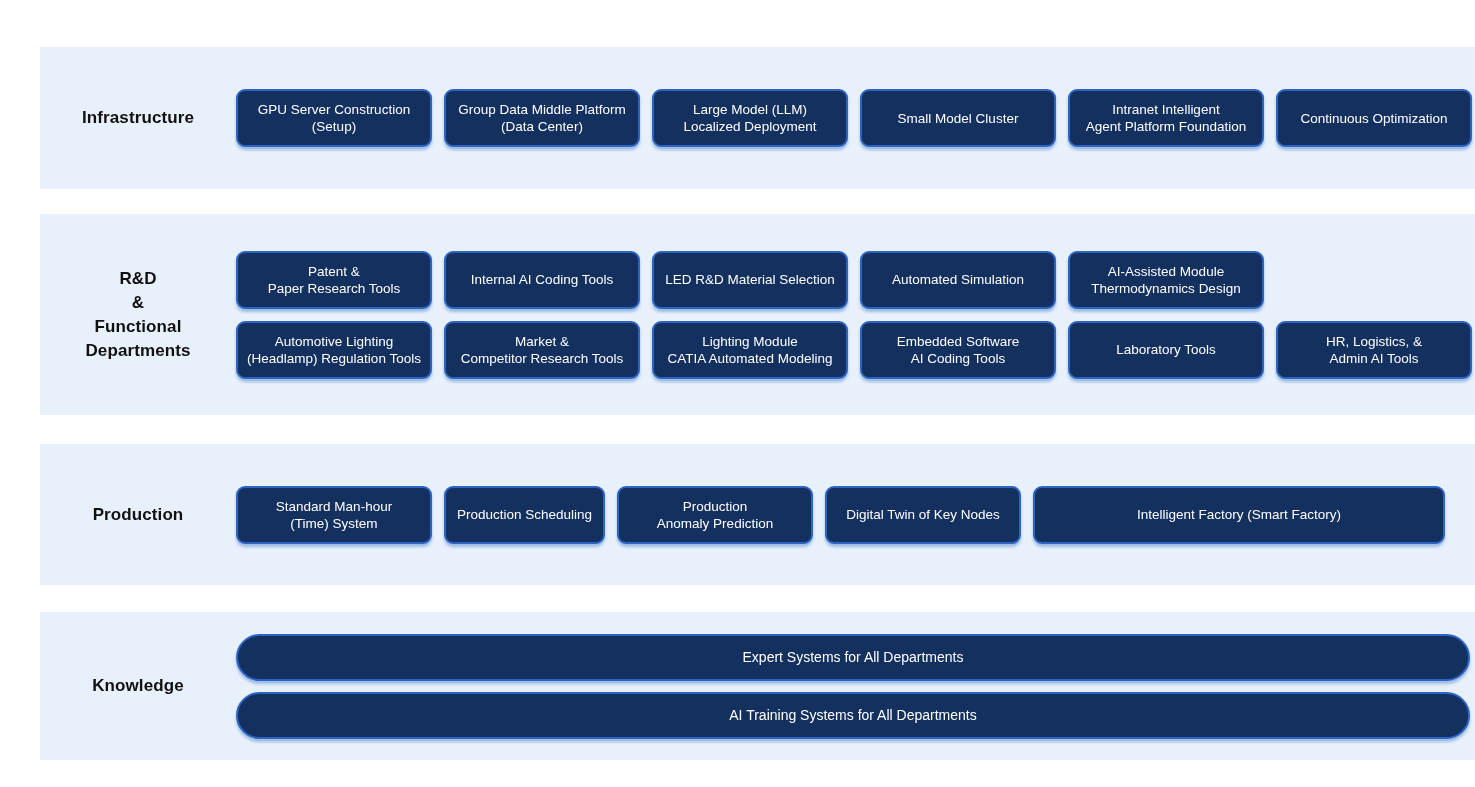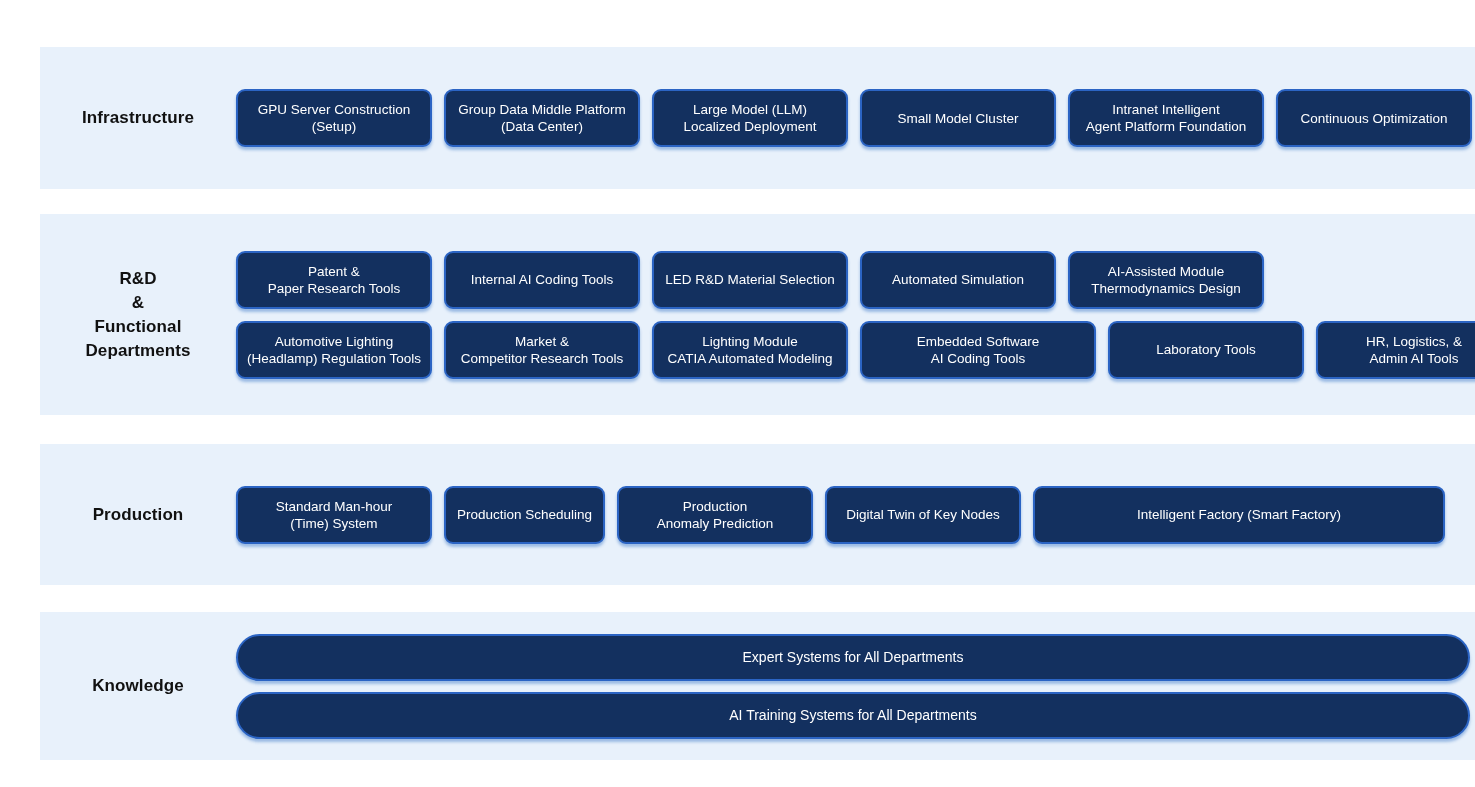--- a/index.html
+++ b/index.html
@@ -124,21 +124,21 @@
         <div class="node" style="width:196px">AI-Assisted Module
 Thermodynamics Design</div>
       </div>
       <div class="row">
         <div class="node" style="width:196px">Automotive Lighting
 (Headlamp) Regulation Tools</div>
         <div class="node" style="width:196px">Market &amp;
 Competitor Research Tools</div>
         <div class="node" style="width:196px">Lighting Module
 CATIA Automated Modeling</div>
-        <div class="node" style="width:236px">Embedded Software
+        <div class="node" style="width:196px">Embedded Software
 AI Coding Tools</div>
         <div class="node" style="width:196px">Laboratory Tools</div>
         <div class="node" style="width:196px">HR, Logistics, &amp;
 Admin AI Tools</div>
       </div>
     </div>
   </div>
 
   <div class="band" id="band-production">
     <div class="band-label">Production</div>

